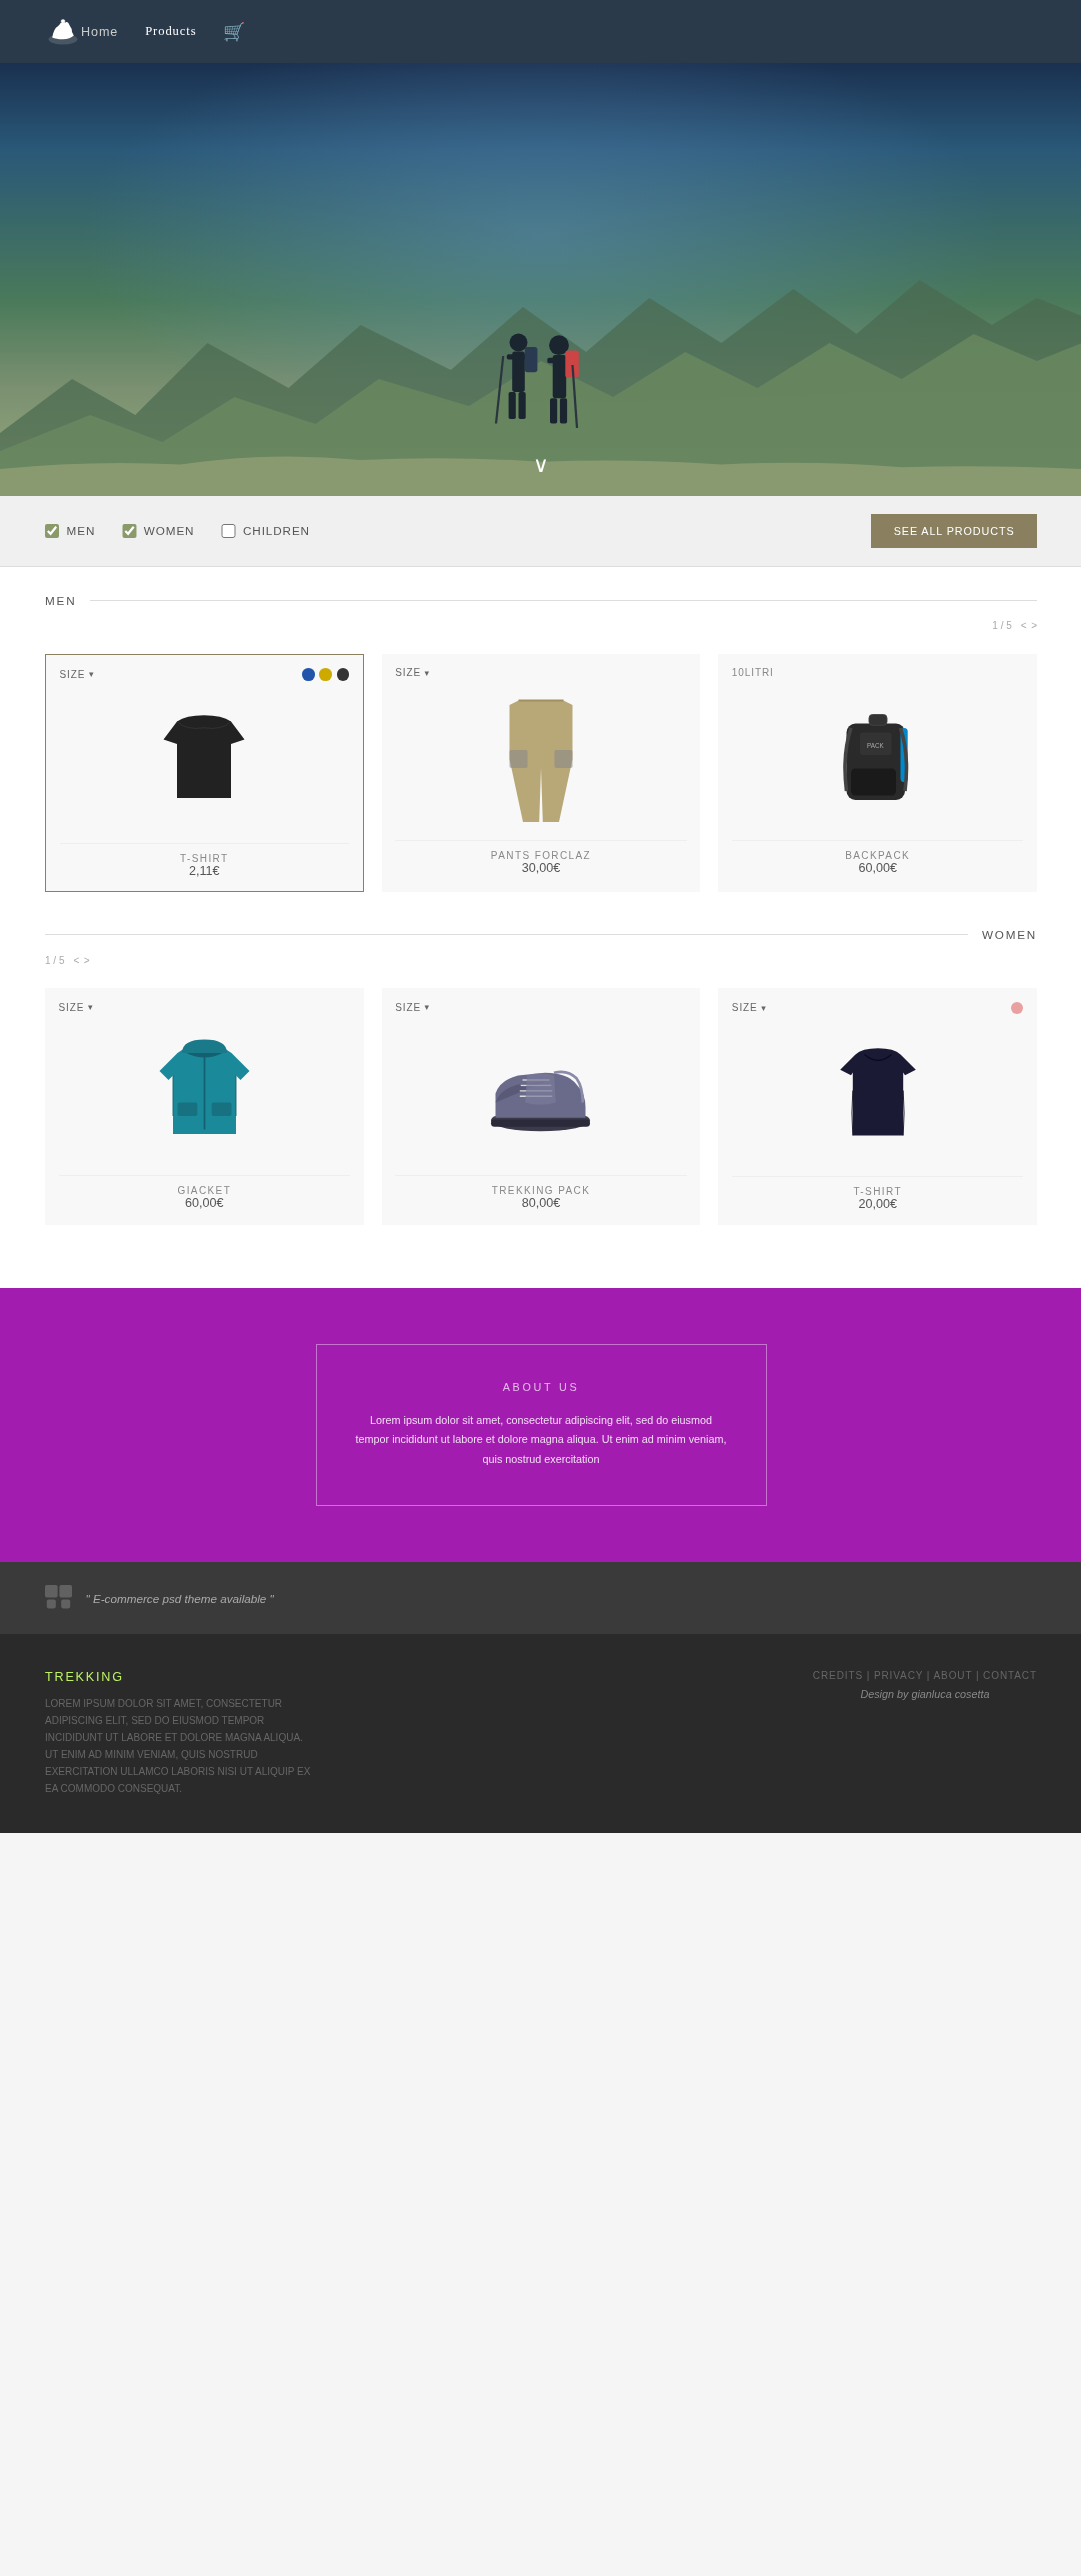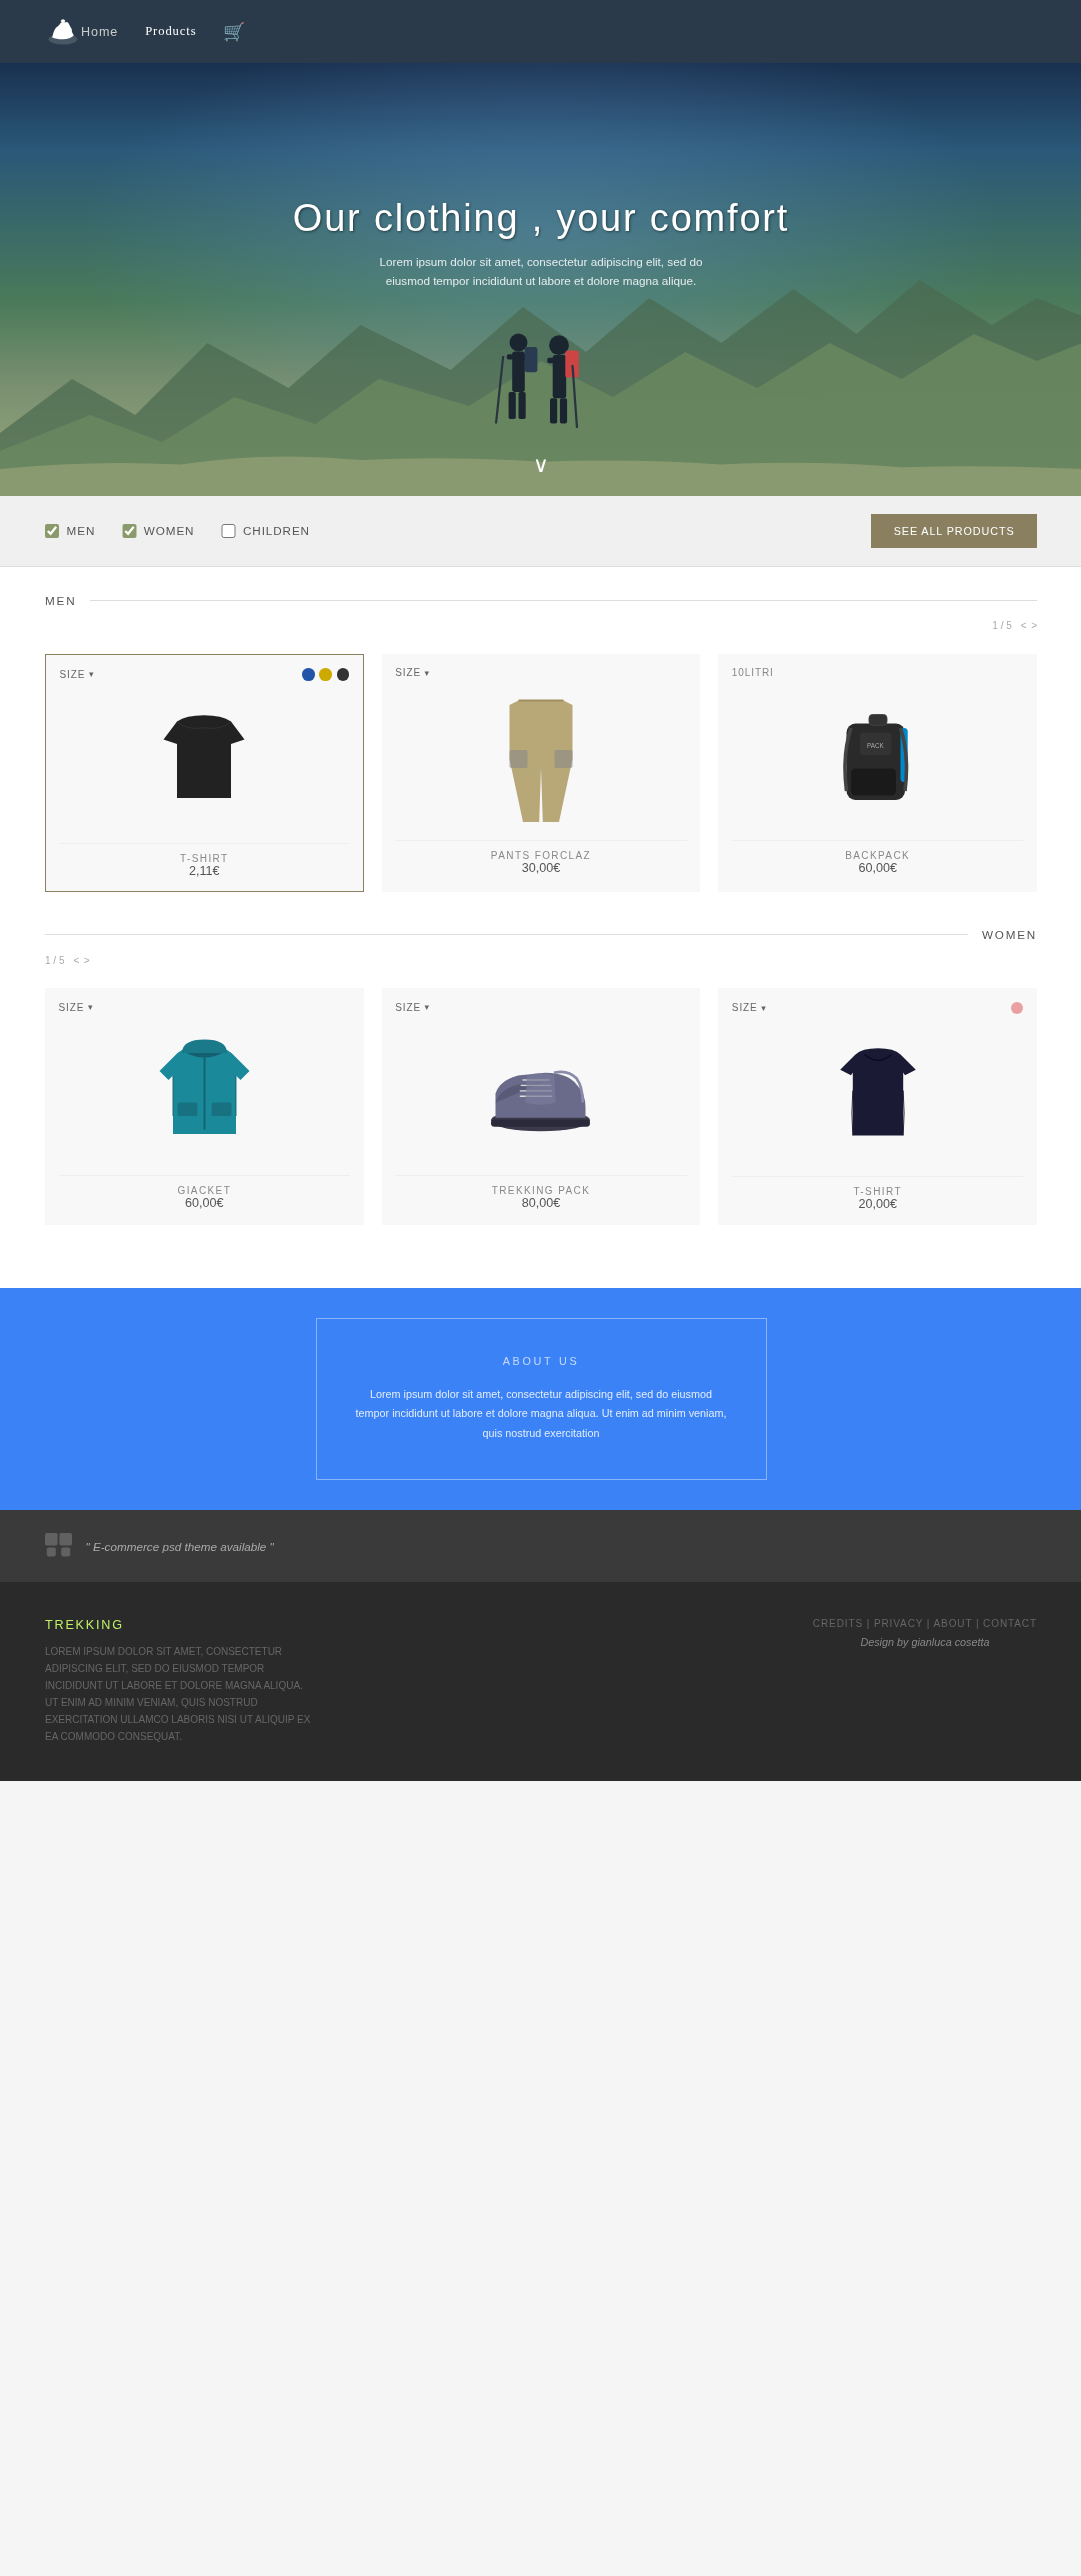--- a/index.html
+++ b/index.html
@@ -251,22 +251,22 @@
     
     .tshirt-svg { width: 90px; height: 108px; }
     .pants-svg { width: 72px; height: 126px; }
     .backpack-svg { width: 90px; height: 117px; }
     .jacket-svg { width: 99px; height: 117px; }
     .shoes-svg { width: 117px; height: 81px; }
     .womens-tshirt-svg { width: 90px; height: 108px; }
 
     
     .about-section {
-      background: #3b82f6;
-      padding: 30px 45px;
+      background: #a21caf;
+      padding: 56px 45px;
       text-align: center;
     }
     .about-box {
       border: 0.9px solid rgba(255,255,255,0.4);
       max-width: 451px;
       margin: 0 auto;
       padding: 36px;
     }
     .about-title {
       font-size: 10.8px;
@@ -380,24 +380,20 @@
     <rect x="87" y="42" width="13" height="6" rx="2" fill="#1a2530"></rect>
     <rect x="100" y="42" width="13" height="6" rx="2" fill="#1a2530"></rect>
     <rect x="90" y="87" width="8" height="28" rx="2" fill="#1a2530"></rect>
     <rect x="101" y="87" width="8" height="28" rx="2" fill="#1a2530"></rect>
 
     <rect x="107" y="34" width="15" height="30" rx="3" fill="#cc4444"></rect>
 
     <line x1="115" y1="50" x2="120" y2="120" stroke="#2a3540" stroke-width="2.5"></line>
   </svg>
 
-  <div class="hero-content">
-    <h1 class="hero-title">Our clothing , your comfort</h1>
-    <p class="hero-subtitle">Lorem ipsum dolor sit amet, consectetur adipiscing elit, sed do eiusmod tempor incididunt ut labore et dolore magna alique.</p>
-  </div>
   <div class="hero-chevron">∨</div>
 </section>
 
 <div class="filter-bar">
   <div class="filter-checks">
     <label class="filter-item">
       <input type="checkbox" checked="" style="">
       <span>MEN</span>
     </label>
     <label class="filter-item">

